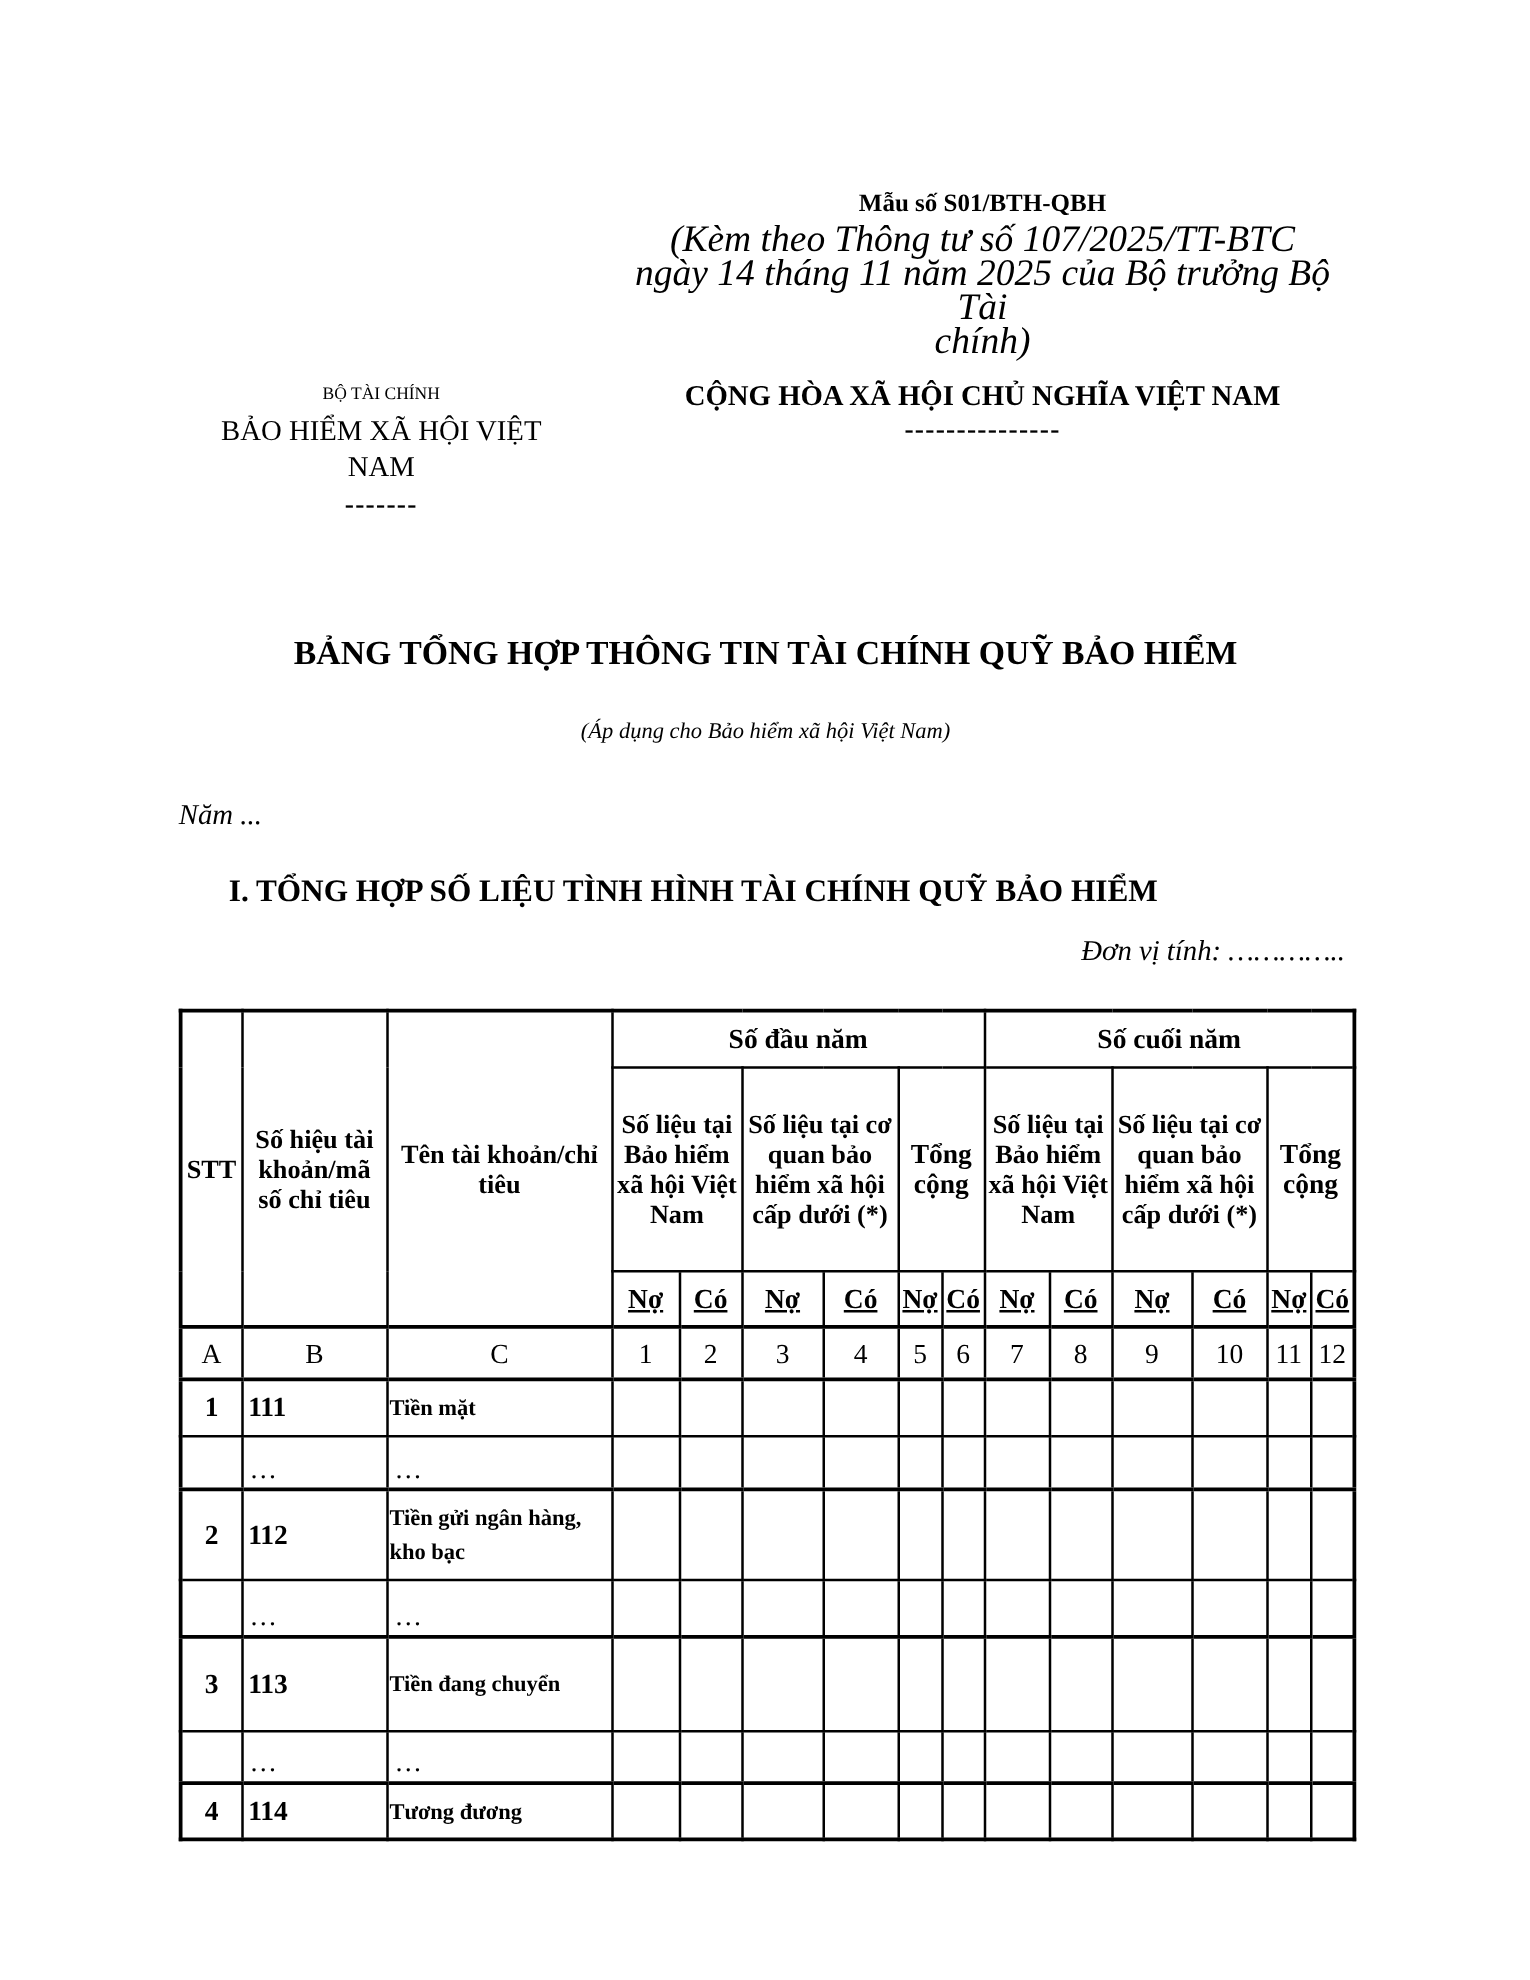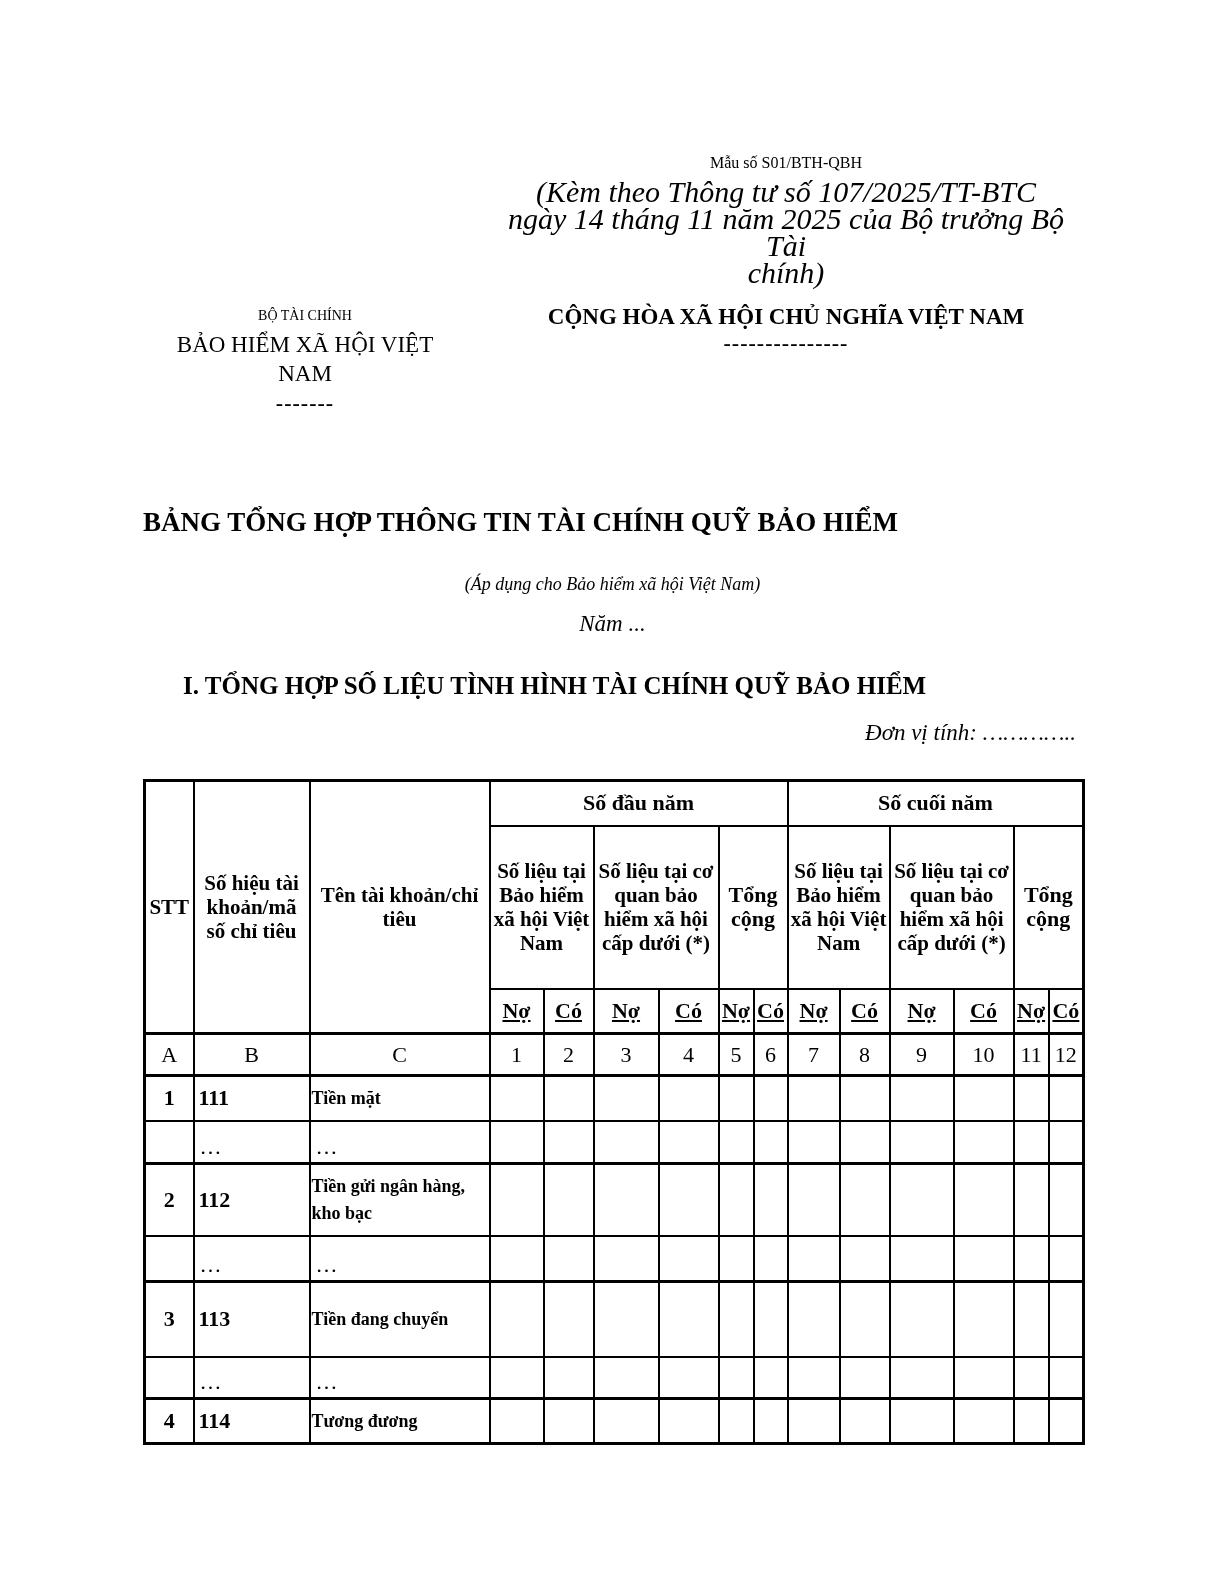--- a/index.html
+++ b/index.html
@@ -8,37 +8,37 @@
     width:1224px; height:1584px;
     background:#ffffff;
     color:#000000;
     font-family:"Liberation Serif","DejaVu Serif",serif;
     overflow:hidden;
   }
   .content { position:absolute; left:143px; top:0; width:939px; }
 
   
   .form-code-block { margin:148px 0 0 auto; width:592px; text-align:center; }
-  .form-code { font-weight:normal; font-size:16px; line-height:30px; }
+  .form-code { font-weight:bold; font-size:20px; line-height:30px; }
   .form-note { font-style:italic; font-size:30px; line-height:27px; }
 
   
   .org-row { display:flex; justify-content:space-between; margin-top:16px; }
   .issuer { width:290px; margin-left:17px; text-align:center; }
   .issuer .ministry { font-size:14px; line-height:28px; }
   .issuer .agency { font-weight:normal; font-size:23px; line-height:29px; }
   .issuer .divider { font-weight:bold; font-size:22px; line-height:30px; letter-spacing:1px; }
   .national { width:592px; text-align:center; }
   .national .country { font-weight:bold; font-size:23px; line-height:29px; }
   .national .motto { font-weight:bold; font-size:23px; line-height:30px; }
   .national .divider { font-weight:bold; font-size:22px; line-height:24px; letter-spacing:1px; }
 
-  .doc-title { margin-top:88px; font-weight:bold; font-size:27px; line-height:33px; }
+  .doc-title { margin-top:88px; text-align:center; font-weight:bold; font-size:27px; line-height:33px; }
   .doc-subtitle { margin-top:31px; text-align:center; font-style:italic; font-size:18px; line-height:28px; }
-  .doc-year { margin-top:12px; text-align:center; font-style:italic; font-size:23px; line-height:28px; }
+  .doc-year { margin-top:40px; font-style:italic; font-size:23px; line-height:28px; }
   .section-heading { margin-top:32px; text-align:left; font-weight:bold; font-size:25px; line-height:31px;margin-left:40px; }
   .unit-label { margin-top:18px; text-align:right; font-style:italic; font-size:23px; line-height:27px; padding-right:6px; }
 
   
   table.sum-table {
     margin-top:33px;
     border-collapse:collapse;
     table-layout:fixed;
     width:939px;
     border:3px solid #000;

